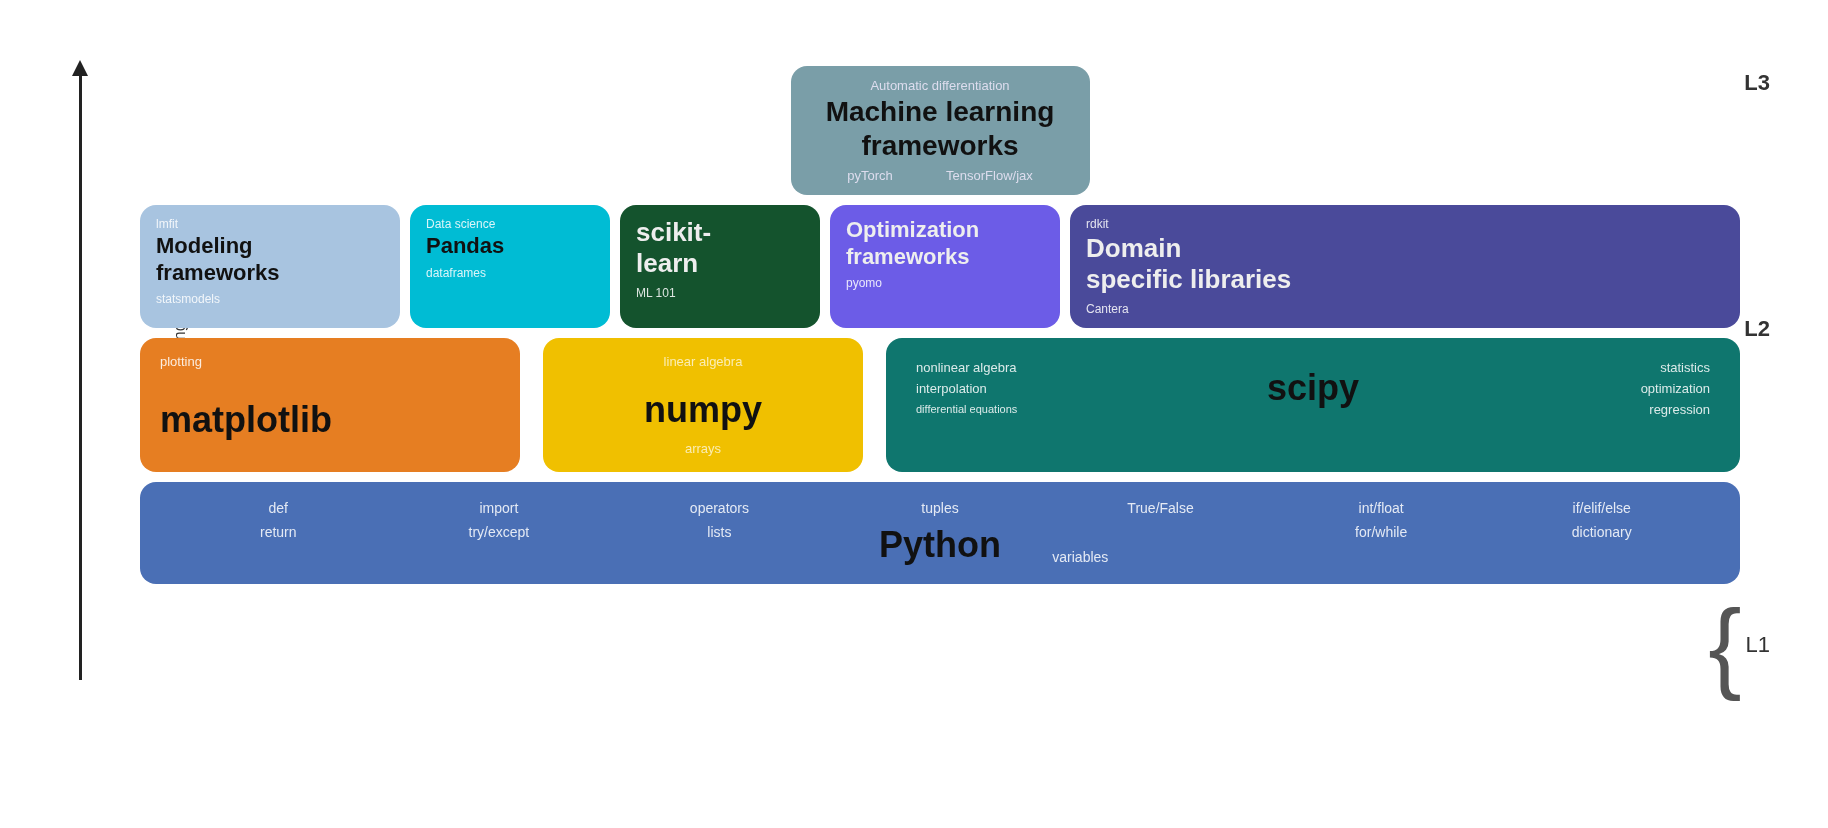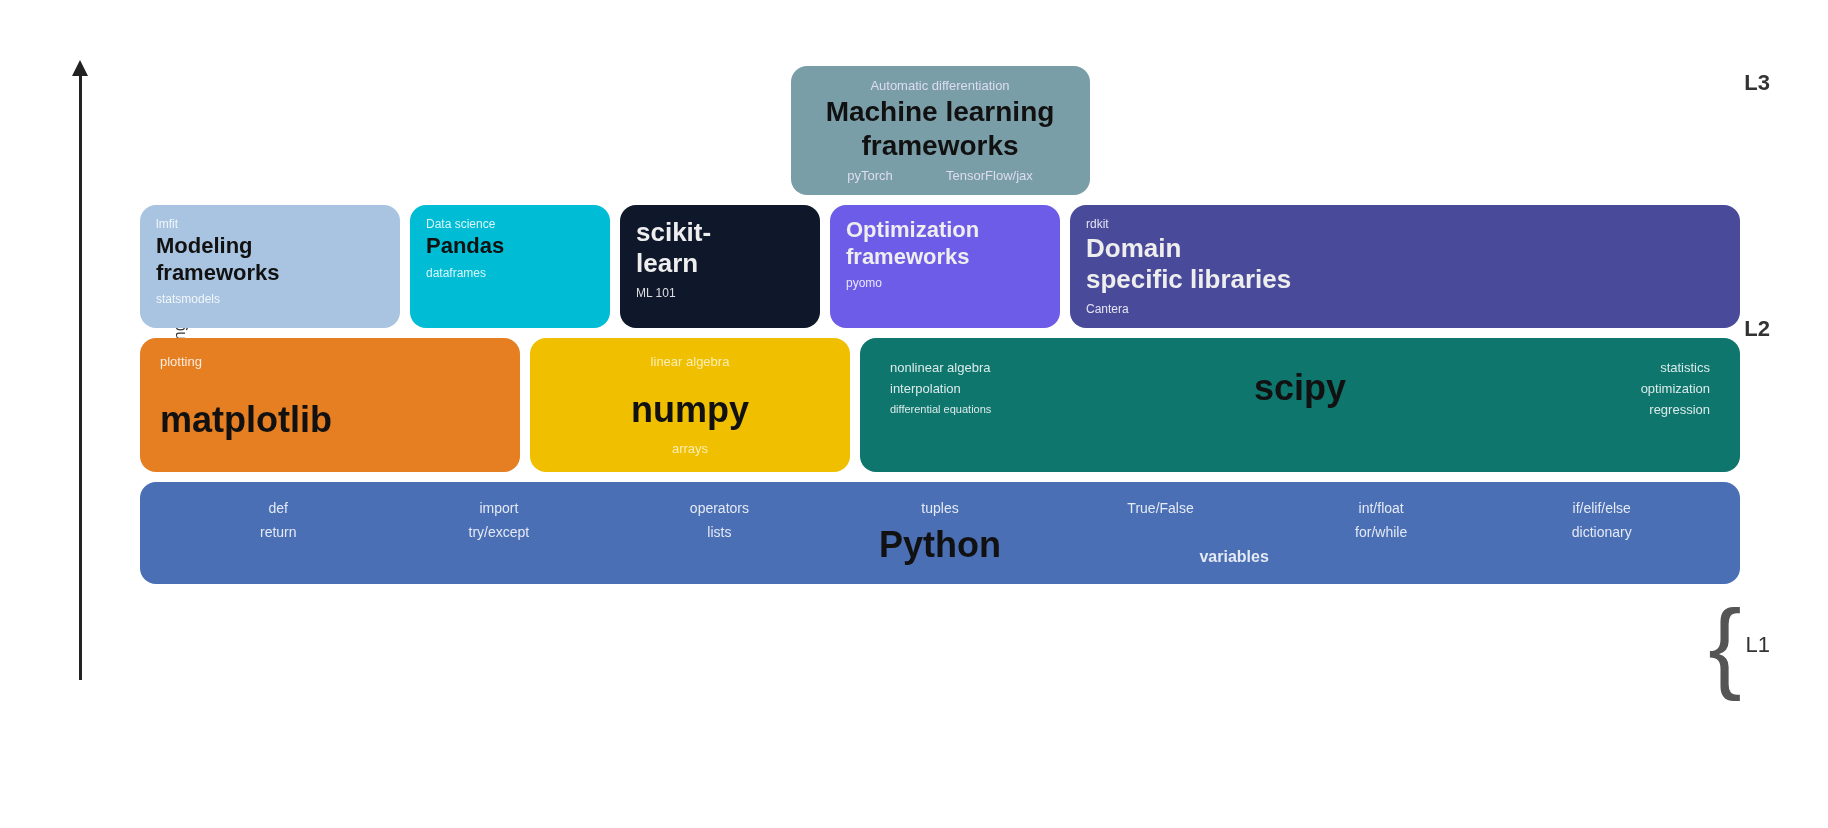--- a/index.html
+++ b/index.html
@@ -133,38 +133,38 @@
       background: #a8c4e0;
       width: 260px;
     }
 
     .pandas-box {
       background: #00bcd4;
       width: 200px;
     }
 
     .sklearn-box {
-      background: #0f172a;
+      background: #14532d;
       width: 200px;
     }
 
     .optim-box {
       background: #6c5ce7;
       width: 230px;
     }
 
     .domain-box {
       background: #4a4a9a;
       flex: 1;
     }
 
     
     .l1-row {
       display: flex;
-      gap: 10px;
+      gap: 23px;
       margin-bottom: 10px;
     }
 
     .matplotlib-box {
       background: #e67e22;
       border-radius: 16px;
       padding: 16px 20px;
       width: 380px;
       color: white;
       position: relative;
@@ -329,21 +329,21 @@
         <span style="font-size:14px;color:rgba(255,255,255,0.85);text-align:center;">try/except</span>
         <span style="font-size:14px;color:rgba(255,255,255,0.85);text-align:center;">lists</span>
         <span style="font-size:36px;font-weight:900;color:#111;text-align:center;grid-column:4;grid-row:2/4;">Python</span>
         <span style="font-size:14px;color:rgba(255,255,255,0.85);text-align:center;grid-column:5;"></span>
         <span style="font-size:14px;color:rgba(255,255,255,0.85);text-align:center;">for/while</span>
         <span style="font-size:14px;color:rgba(255,255,255,0.85);text-align:center;">dictionary</span>
 
         <span style="font-size:14px;color:rgba(255,255,255,0.85);text-align:center;"></span>
         <span style="font-size:14px;color:rgba(255,255,255,0.85);text-align:center;"></span>
         <span style="font-size:14px;color:rgba(255,255,255,0.85);text-align:center;"></span>
-        <span style="font-size:16px;color:rgba(255,255,255,0.85);text-align:right;font-weight:bold;">variables</span>
+        <span style="font-size:14px;color:rgba(255,255,255,0.85);text-align:left;">variables</span>
         <span style="font-size:14px;color:rgba(255,255,255,0.85);text-align:center;"></span>
         <span style="font-size:14px;color:rgba(255,255,255,0.85);text-align:center;"></span>
       </div>
     </div>
 
   </div>
 
   <div style="position:absolute;right:10px;top:50px;">
     <span style="font-size:22px;font-weight:bold;color:#333;">L3</span>
   </div>

